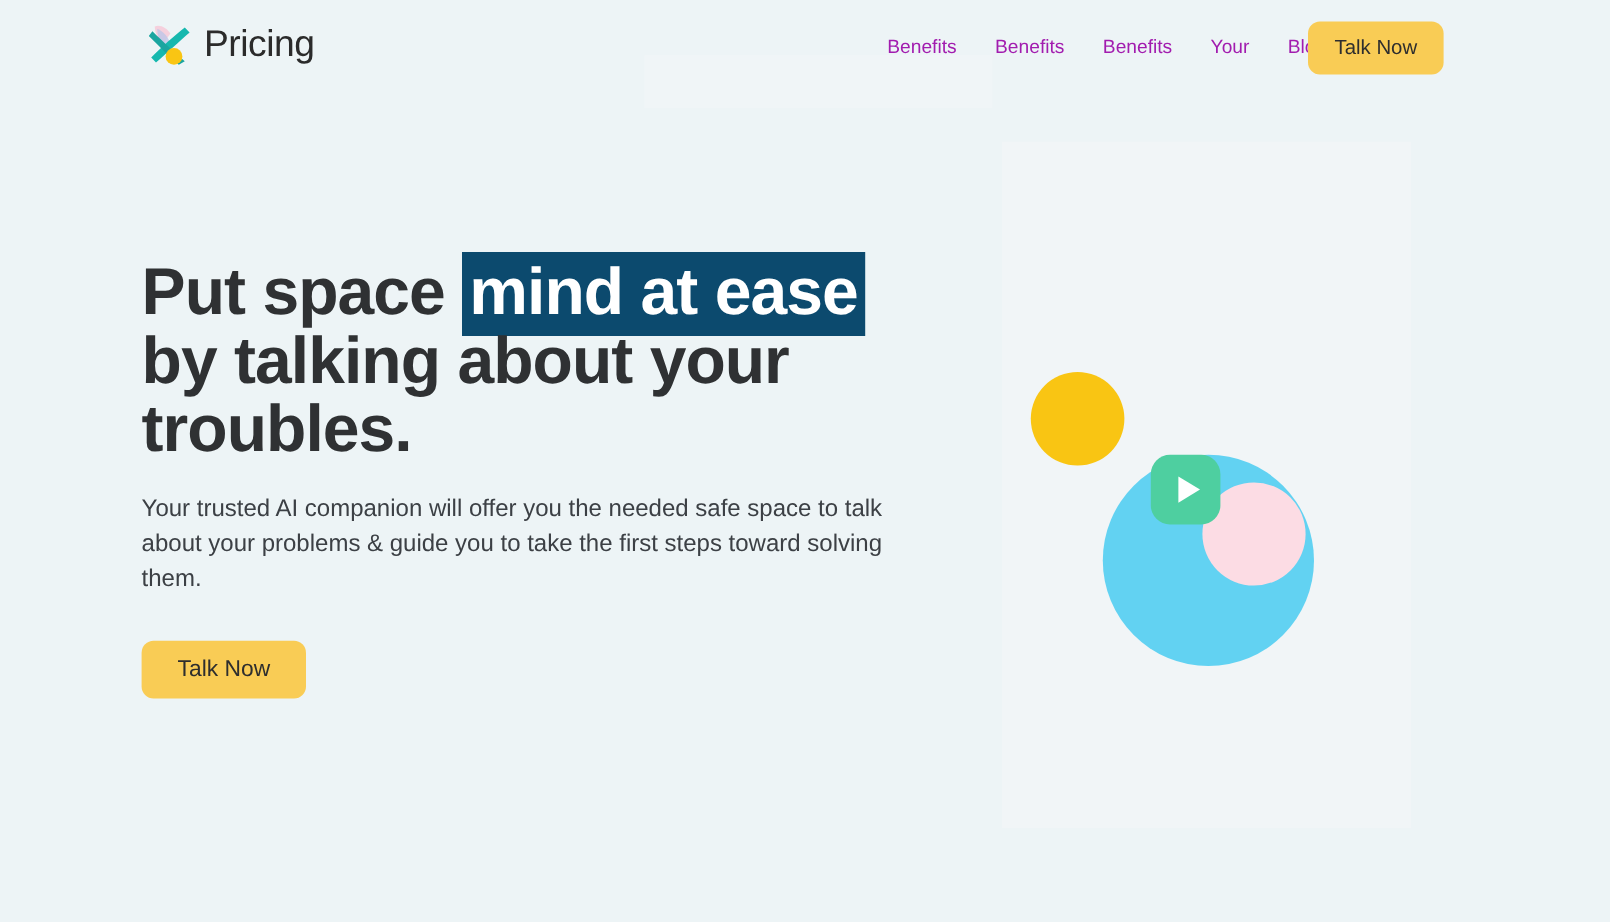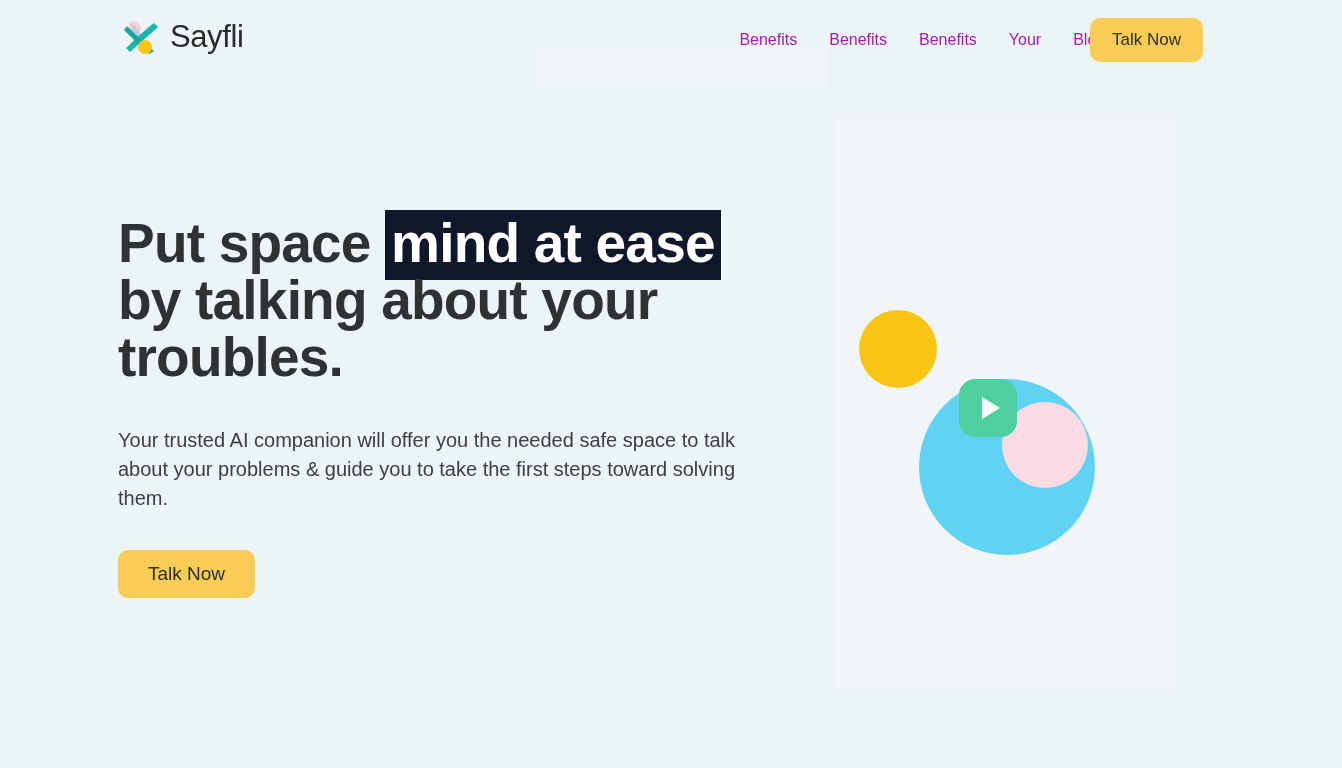--- a/index.html
+++ b/index.html
@@ -115,29 +115,29 @@
 
   .hero-title {
     font-size: 55px;
     line-height: 57px;
     font-weight: bold;
     color: #2f3133;
     letter-spacing: -0.8px;
     width: 660px;
   }
   .hero-title .hl {
-    background: #0f172a;
+    background: #0c4a6e;
     color: #ffffff;
     padding: 2px 6px 6px 6px;
     box-decoration-break: clone;
     -webkit-box-decoration-break: clone;
   }
 
   .hero-sub {
-    margin-top: 40px;
+    margin-top: 24px;
     font-size: 20px;
     line-height: 29px;
     color: #3c4045;
     width: 645px;
   }
 
   .btn-talk-hero {
     margin-top: 37px;
     display: inline-block;
     height: 48px;
@@ -211,21 +211,21 @@
   <a class="brand" href="#">
     <span class="brand-mark-wrap">
       <svg class="brand-mark" viewBox="0 0 46 46" xmlns="http://www.w3.org/2000/svg" aria-hidden="true">
         <path d="M11 8 C15 6 21 9 24 14 L17 24 C14 19 11 13 11 8 Z" fill="#f6c9d8" opacity="0.85"></path>
         <path d="M13 10 C18 12 22 17 24 22 L18 26 C15 21 13 15 13 10 Z" fill="#b9c6e8" opacity="0.75"></path>
         <path d="M8 34 C16 26 28 15 36 9 L40 13 C32 20 20 31 12 38 Z" fill="#16b8ae"></path>
         <path d="M9 12 C17 20 28 30 36 37 L31 40 C23 33 13 23 6 16 Z" fill="#1aa5a0"></path>
         <circle cx="27" cy="33" r="7" fill="#f9c513"></circle>
       </svg>
     </span>
-    <span class="brand-name">Sayfli</span>
+    <span class="brand-name">Pricing</span>
   </a>
 
   <nav class="main-nav">
     <a class="nav-link" href="#">Benefits</a>
     <a class="nav-link" href="#">Benefits</a>
     <a class="nav-link" href="#">Benefits</a>
     <a class="nav-link" href="#">Your</a>
     <a class="nav-link" href="#">Blog</a>
     <a class="nav-link" href="#">Sign In</a>
   </nav>

